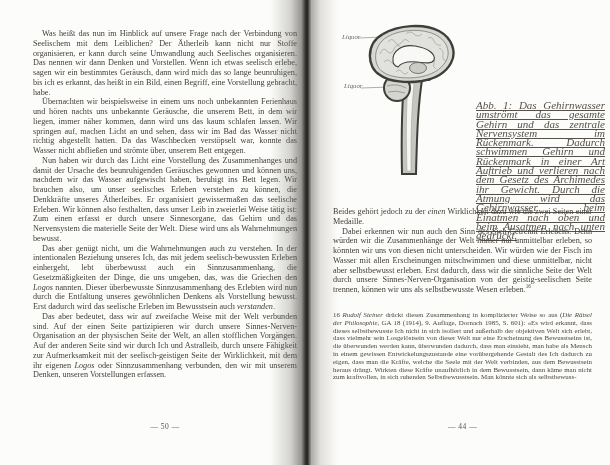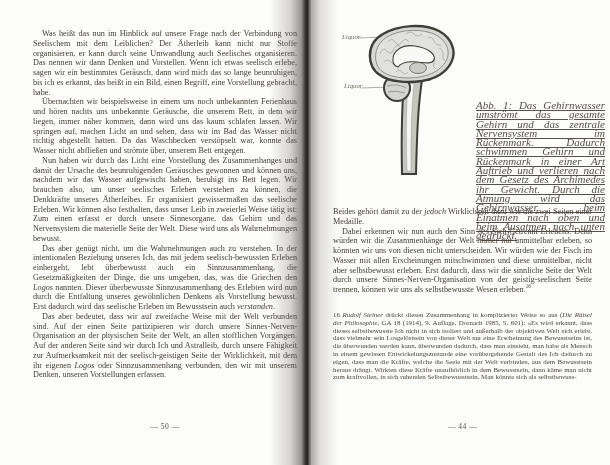--- a/index.html
+++ b/index.html
@@ -92,21 +92,21 @@
 
       <ellipse cx="82" cy="44" rx="8.5" ry="5.5" fill="#ccccc7" stroke="#60605a" stroke-width="0.8"></ellipse>
     </svg>
     <div class="fig-label l1">Liquor</div>
     <div class="fig-label l2">Liquor</div>
   </div>
 
   <div class="caption">Abb. 1: Das Gehirnwasser umströmt das gesamte Gehirn und das zentrale Nervensystem im Rückenmark. Dadurch schwimmen Gehirn und Rückenmark in einer Art Auftrieb und verlieren nach dem Gesetz des Archimedes ihr Gewicht. Durch die Atmung wird das Gehirnwasser beim Einatmen nach oben und beim Ausatmen nach unten gedrückt.</div>
 
   <div class="col right-col">
-    <p class="noindent"><span>Beides gehört damit zu der </span><span class="it">jedoch</span><span> Wirklichkeit dazu wie die zwei Seiten einer Medaille.</span></p>
+    <p class="noindent"><span>Beides gehört jedoch zu der </span><span class="it">einen</span><span> Wirklichkeit dazu wie die zwei Seiten einer Medaille.</span></p>
     <p><span>Dabei erkennen wir nun auch den Sinn des Sich-Getrennt-Erlebens. Denn würden wir die Zusammenhänge der Welt immer nur unmittelbar erleben, so könnten wir uns von diesen nicht unterscheiden. Wir würden wie der Fisch im Wasser mit allen Erscheinungen mitschwimmen und diese unmittelbar, nicht aber selbstbewusst erleben. Erst dadurch, dass wir die sinnliche Seite der Welt durch unsere Sinnes-Nerven-Organisation von der geistig-seelischen Seite trennen, können wir uns als selbstbewusste Wesen erleben.</span><sup>16</sup></p>
   </div>
 
   <div class="footnote"><span>16  </span><span class="it">Rudolf Steiner</span><span> drückt diesen Zusammenhang in komplizierter Weise so aus (</span><span class="it">Die Rätsel der Philosophie</span><span>, GA 18 (1914), 9. Auflage, Dornach 1985, S. 601): «Es wird erkannt, dass dieses selbstbewusste Ich nicht in sich isoliert und außerhalb der objektiven Welt sich erlebt, dass vielmehr sein Losgelöstsein von dieser Welt nur eine Erscheinung des Bewusstseins ist, die überwunden werden kann, überwunden dadurch, dass man einsieht, man habe als Mensch in einem gewissen Entwickelungszustande eine vorübergehende Gestalt des Ich dadurch zu eigen, dass man die Kräfte, welche die Seele mit der Welt verbinden, aus dem Bewusstsein heraus drängt. Wirkten diese Kräfte unaufhörlich in dem Bewusstsein, dann käme man nicht zum kraftvollen, in sich ruhenden Selbstbewusstsein. Man könnte sich als selbstbewuss-</span></div>
 
   <div class="pagenum pn-right">— 44 —</div>
 
 </div>
 
 </body></html>

